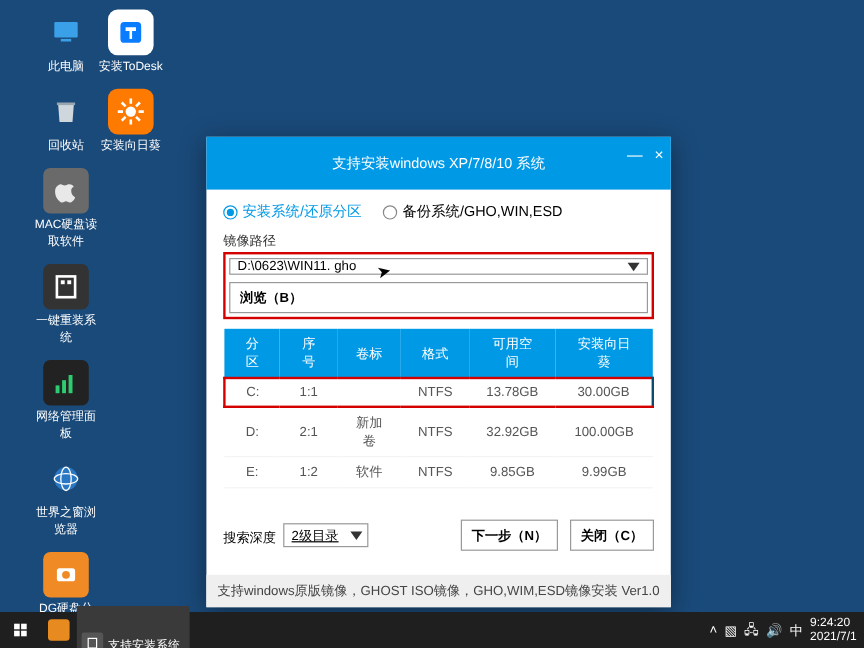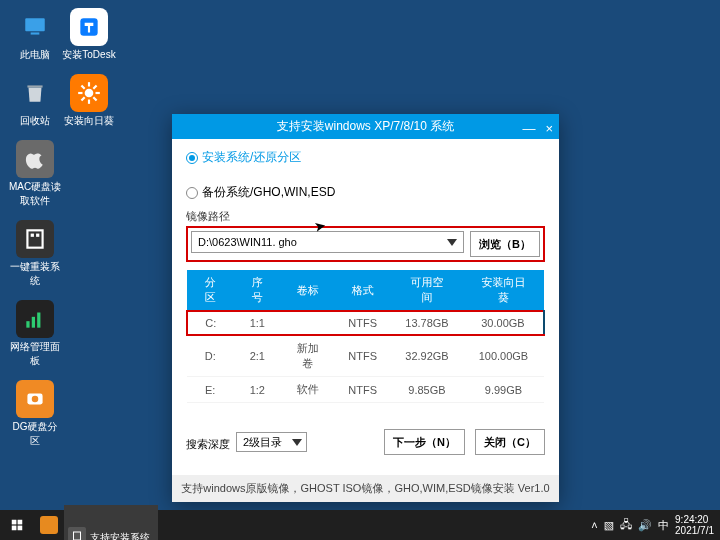--- a/index.html
+++ b/index.html
@@ -1,52 +1,52 @@
 <!DOCTYPE html>
 <html><head>
 <meta charset="utf-8">
 <style>
   * { box-sizing: border-box; margin: 0; padding: 0; font-family: "Microsoft YaHei", Arial, sans-serif; }
   body { width: 720px; height: 540px; background: #1a4a7a; overflow: hidden; position: relative; }
   
   
-  .desktop { position: absolute; inset: 0; padding: 8px 0 0 8px; }
+  .desktop { position: absolute; inset: 0; padding: 8px 0 0 8px; margin-left: 20px; }
   .dicon { width: 54px; text-align: center; color: #fff; font-size: 10px; margin-bottom: 12px; cursor: pointer; }
   .dicon .ibox { width: 38px; height: 38px; margin: 0 auto 2px; border-radius: 6px; display:flex; align-items:center; justify-content:center; }
   .dicon .ibox svg { width: 26px; height: 26px; }
   .col2 { position: absolute; left: 62px; top: 8px; }
   
   
   .win { position: absolute; left: 172px; top: 114px; width: 387px; background: #fff; box-shadow: 0 4px 20px rgba(0,0,0,.4); }
-  .titlebar { background: #0099e5; color: #fff; height: 25px; display: flex; align-items: center; justify-content: center; font-size: 12px; position: relative; }
+  .titlebar { background: #0099e5; color: #fff; height: 44px; display: flex; align-items: center; justify-content: center; font-size: 12px; position: relative; }
   .winctrl { position: absolute; right: 6px; top: 0; height: 28px; display: flex; align-items: center; gap: 10px; font-size: 13px; }
   .winctrl span { cursor: pointer; }
   .body { padding: 10px 14px 8px; }
-  .radios { display: flex; gap: 18px; font-size: 12px; margin-bottom: 8px; flex-direction: column; }
+  .radios { display: flex; gap: 18px; font-size: 12px; margin-bottom: 8px; }
   .radio { display: flex; align-items: center; gap: 4px; cursor: pointer; }
   .radio .dot { width: 12px; height: 12px; border: 1px solid #888; border-radius: 50%; display:inline-flex; align-items:center; justify-content:center; }
   .radio.sel { color: #0099e5; }
   .radio.sel .dot { border-color:#0099e5; }
   .radio.sel .dot::after { content:''; width:6px; height:6px; background:#0099e5; border-radius:50%; }
   .flabel { font-size: 11px; color:#333; margin-bottom:2px; }
   .redbox { border: 2px solid #d40000; padding: 3px; }
-  .pathrow { display:flex; gap:6px; }
+  .pathrow { display:flex; gap:6px;flex-direction:column; }
   .pathsel { flex:1; border:1px solid #999; height:22px; display:flex; align-items:center; justify-content:space-between; padding:0 6px; font-size:11px; cursor:pointer; }
   .tri { border-left:5px solid transparent; border-right:5px solid transparent; border-top:7px solid #333; }
   .btn { border:1px solid #999; background:#fff; height:26px; padding:0 8px; font-size:11px; display:inline-flex; align-items:center; cursor:pointer;font-weight:bold; }
   table { width:100%; border-collapse: collapse; font-size:11px; margin-top:8px; }
   th, td { text-align:center; padding:5px 14px; }
   thead th { background:#0099e5; color:#fff; font-weight:normal; }
   tbody tr { color:#555; border-bottom:1px solid #f3f3f3;}
   tbody tr.hi td { border-top:2px solid #d40000; border-bottom:2px solid #d40000; }
   tbody tr.hi td:first-child { border-left:2px solid #d40000; }
   tbody tr.hi td:last-child { border-right:2px solid #0c4a6e; }
   .footer { display:flex; align-items:center; justify-content:space-between; margin-top:26px; font-size:11px; }
   .depth { display:flex; align-items:flex-end; gap:6px; }
-  .selbox { border:1px solid #999; height:20px; padding:0 4px 0 6px; display:flex; align-items:center; gap:10px; cursor:pointer; }
+  .selbox { border:1px solid #999; height:20px; padding:0 4px 0 6px; display:flex; align-items:center; gap:10px; cursor:pointer;text-decoration:underline; }
   .fbtns { display:flex; gap:10px; }
   .note { background:#efefef; text-align:center; font-size:11px; color:#444; padding:6px 0;margin-top:12px; }
   .cursor { position:absolute; left:314px; top:218px; pointer-events:none; font-size:14px; color:#000; transform: rotate(-12deg);}
   
   
   .taskbar { position:absolute; left:0; right:0; bottom:0; height:30px; background:#1f1f1f; display:flex; align-items:center; color:#fff; font-size:10px; }
   .start { width:34px; height:30px; display:flex; align-items:center; justify-content:center; cursor:pointer; }
   .start svg{width:14px;height:14px;}
   .tbicon { width:30px; height:30px; display:flex; align-items:center; justify-content:center; cursor:pointer; }
   .tbicon .sq{ width:18px; height:18px; background:#e78a1f; border-radius:3px;}
@@ -86,20 +86,27 @@
             <rect x="13" y="7" width="3" height="3" fill="#fff"></rect>
           </svg>
         </div><span>一键重装系统</span></div>
     <div class="dicon"><div class="ibox" style="background:#222">
           <svg viewBox="0 0 24 24">
             <rect x="4" y="14" width="3" height="6" fill="#2ecc71"></rect>
             <rect x="9" y="10" width="3" height="10" fill="#2ecc71"></rect>
             <rect x="14" y="6" width="3" height="14" fill="#2ecc71"></rect>
           </svg>
         </div><span>网络管理面板</span></div>
+    <div class="dicon"><div class="ibox">
+          <svg viewBox="0 0 24 24">
+            <circle cx="12" cy="12" r="9" fill="#2a78c4"></circle>
+            <ellipse cx="12" cy="12" rx="9" ry="4" fill="none" stroke="#fff"></ellipse>
+            <ellipse cx="12" cy="12" rx="4" ry="9" fill="none" stroke="#fff"></ellipse>
+          </svg>
+        </div><span>世界之窗浏览器</span></div>
     <div class="dicon"><div class="ibox" style="background:#f08a24">
           <svg viewBox="0 0 24 24">
             <rect x="5" y="7" width="14" height="10" rx="2" fill="#fff"></rect>
             <circle cx="12" cy="12" r="3" fill="#f08a24"></circle>
           </svg>
         </div><span>DG硬盘分区</span></div>
   </div>
   <div class="col2">
     <div class="dicon"><div class="ibox" style="background:#fff;border-radius:8px;">
           <svg viewBox="0 0 24 24">

